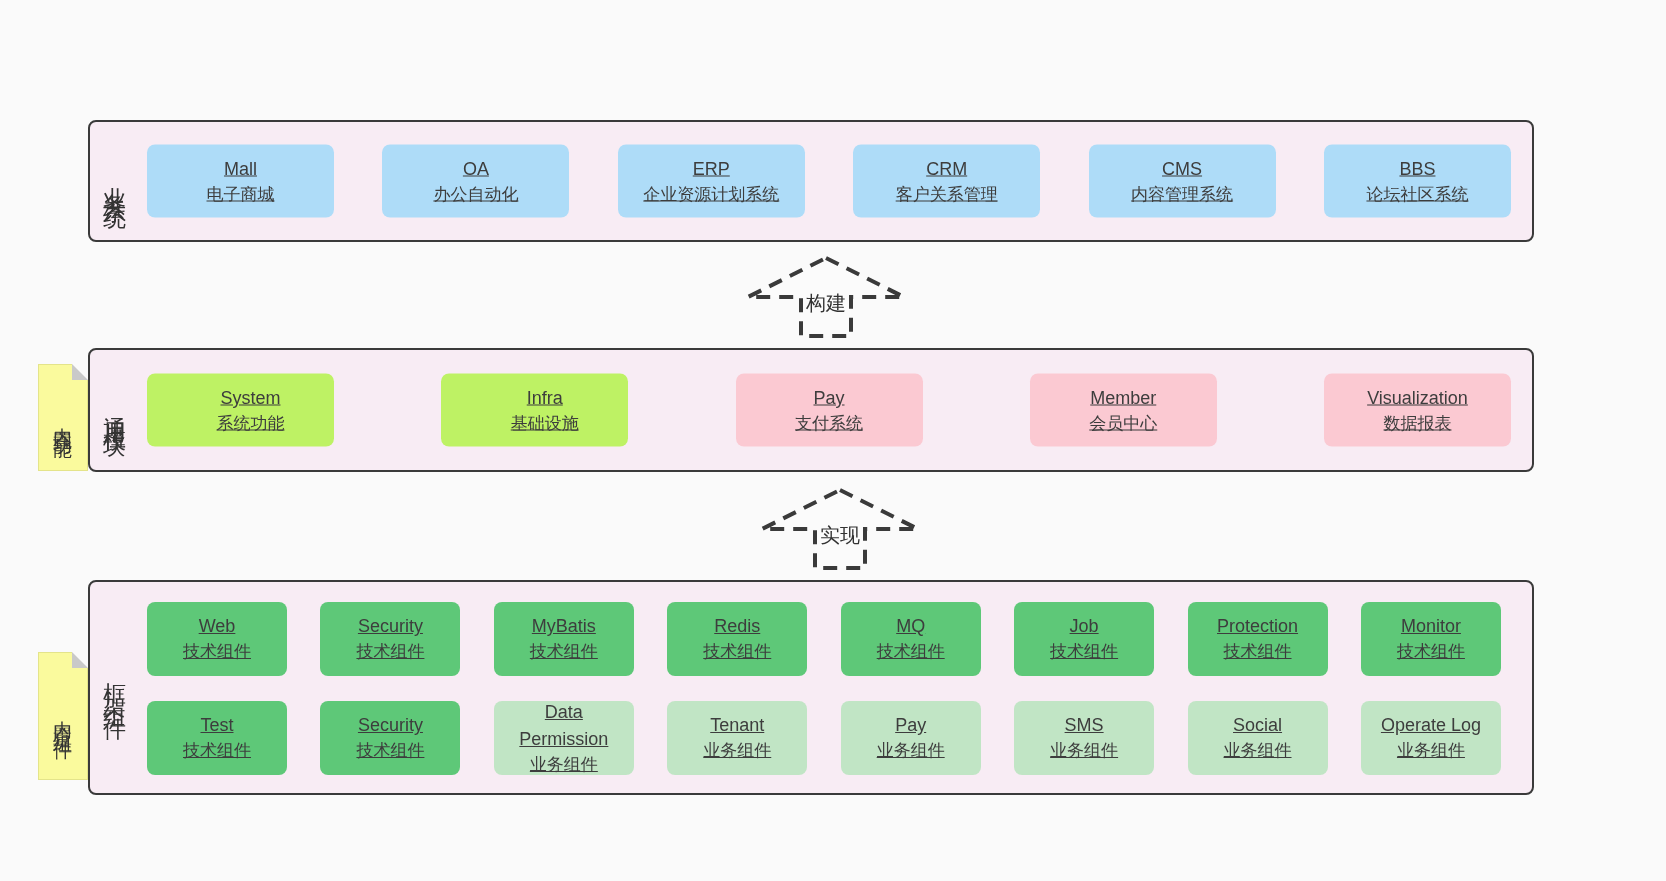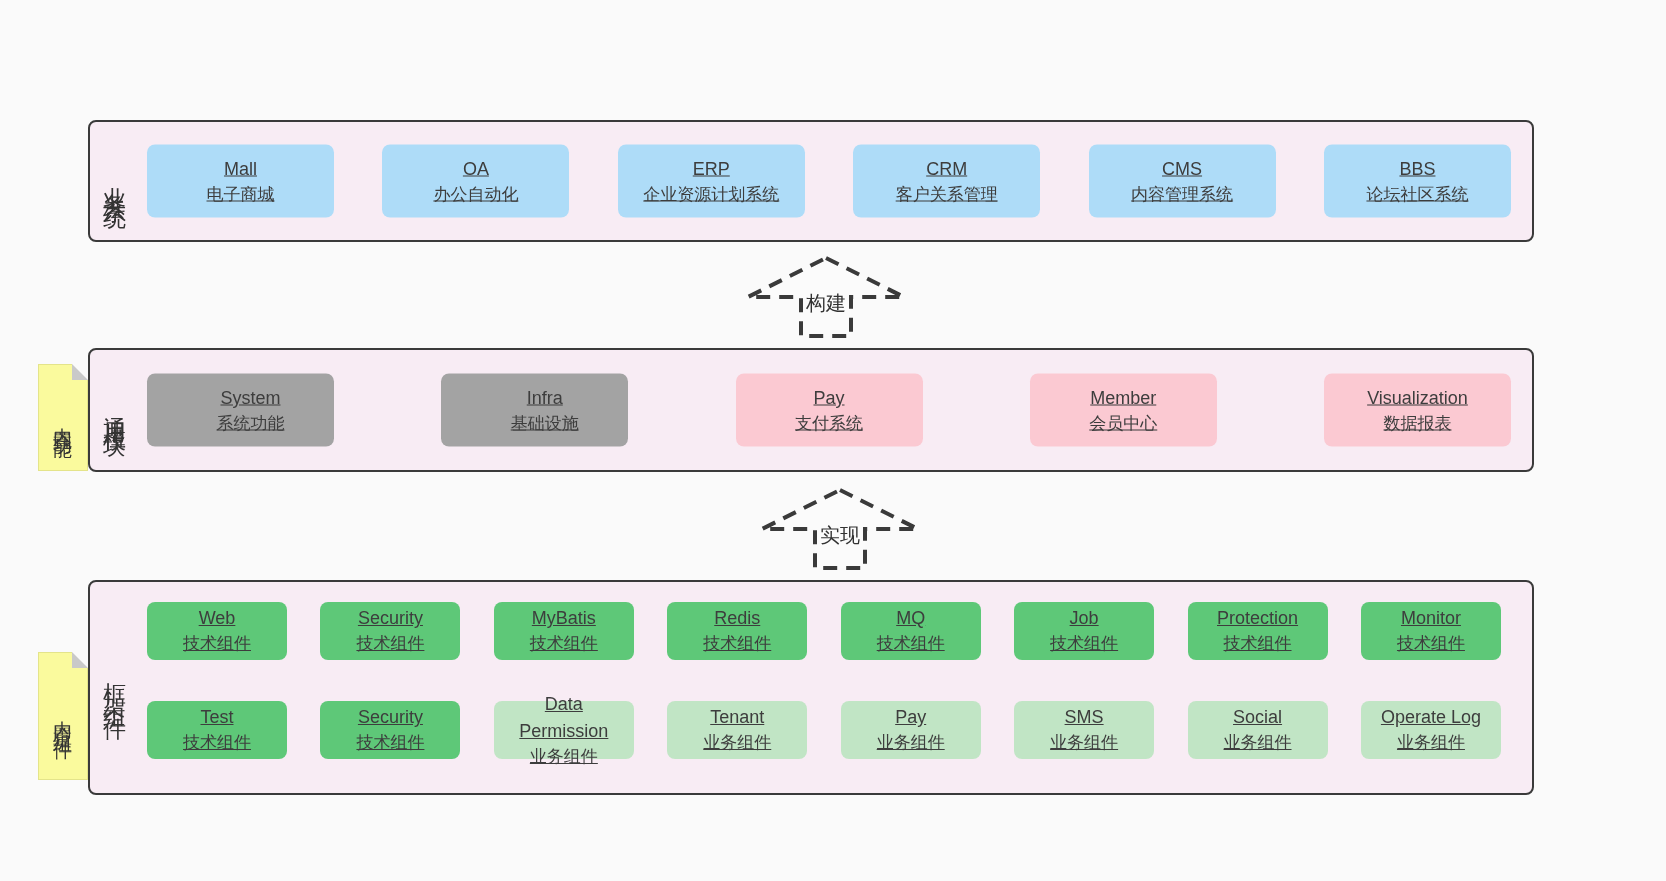--- a/index.html
+++ b/index.html
@@ -40,26 +40,26 @@
   .rowwrap{position:absolute;left:57px;right:31px;display:flex;justify-content:space-between;}
   #row1{top:20px;}
   #row2{top:119px;}
 
   .box{
     width:187px;height:73px;border-radius:8px;
     display:flex;flex-direction:column;justify-content:center;align-items:center;
     text-align:center;color:#3d3d3d;
     padding:0 8px;box-sizing:border-box;text-decoration:underline;
   }
-  .box-sm{width:140px;height:58px;padding:0 12px;}
+  .box-sm{width:140px;height:74px;padding:0 12px;}
   .box-title{font-size:18px;line-height:1.5;}
   .box-subtitle{font-size:17px;line-height:1.45;}
 
   .blue{background:#aedcf8;}
-  .red{background:#a3a3a3;padding-left:28px;}
+  .red{background:#bef264;padding-left:28px;}
   .pink{background:#fbc9d2;}
   .green{background:#5ec878;}
   .lightgreen{background:#c1e5c5;}
 
   
   .arrow{position:absolute;width:170px;height:86px;}
   #arrow1{left:741px;top:255px;}
   #arrow2{left:755px;top:487px;}
   .arrow svg{display:block;width:170px;height:86px;}
   .arrow-label{

